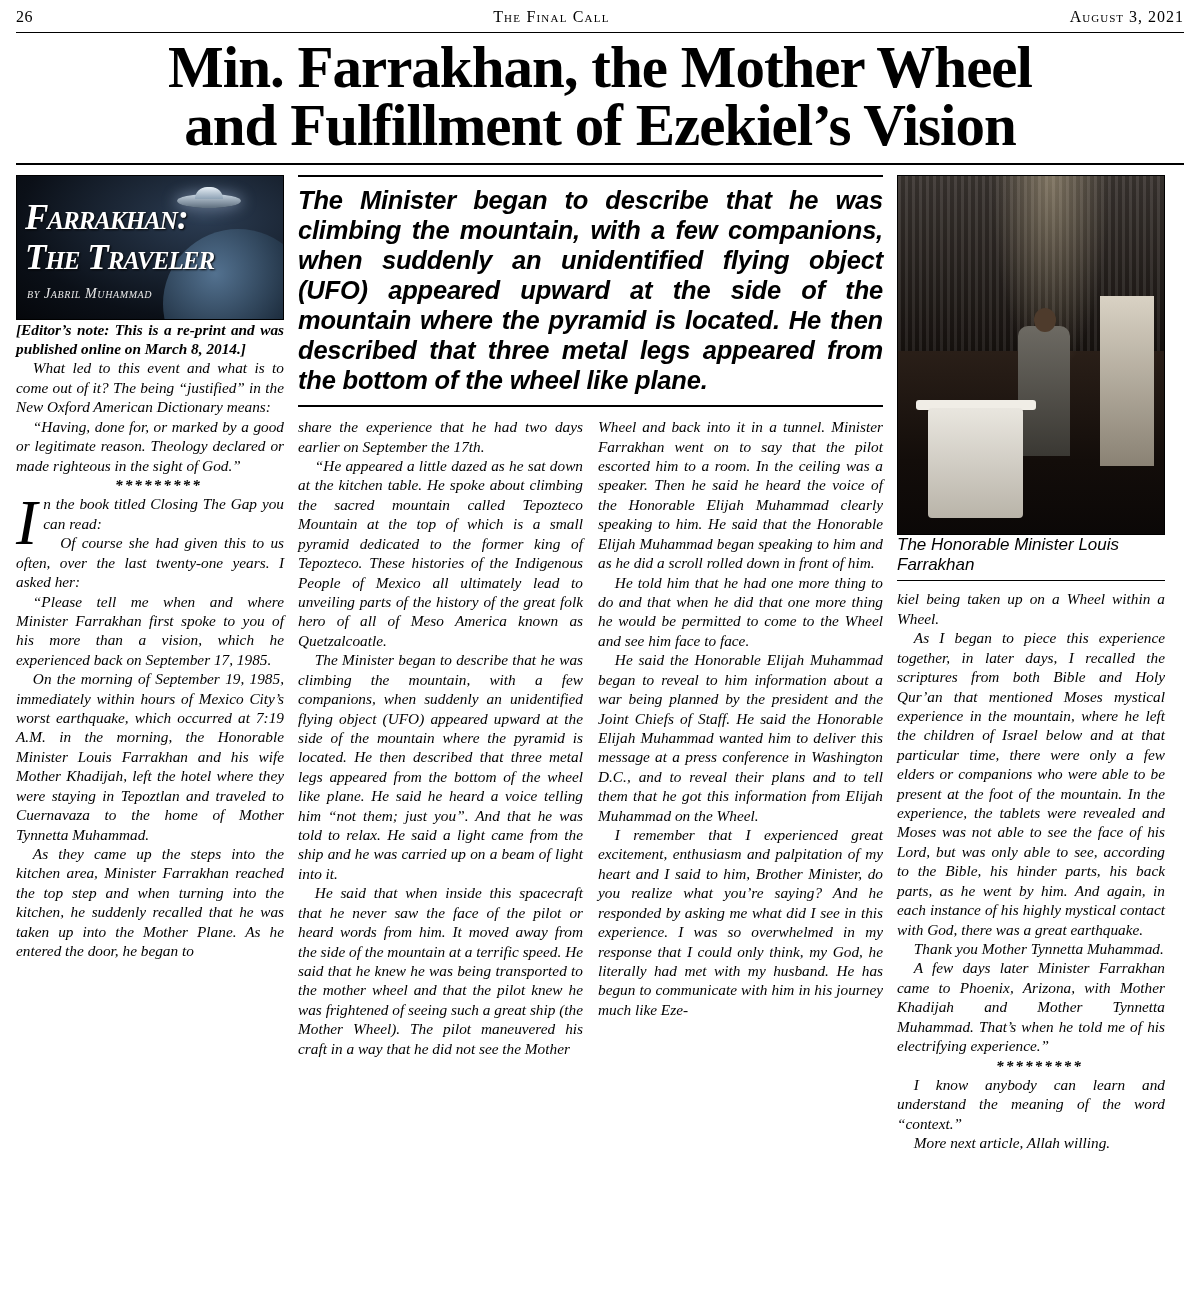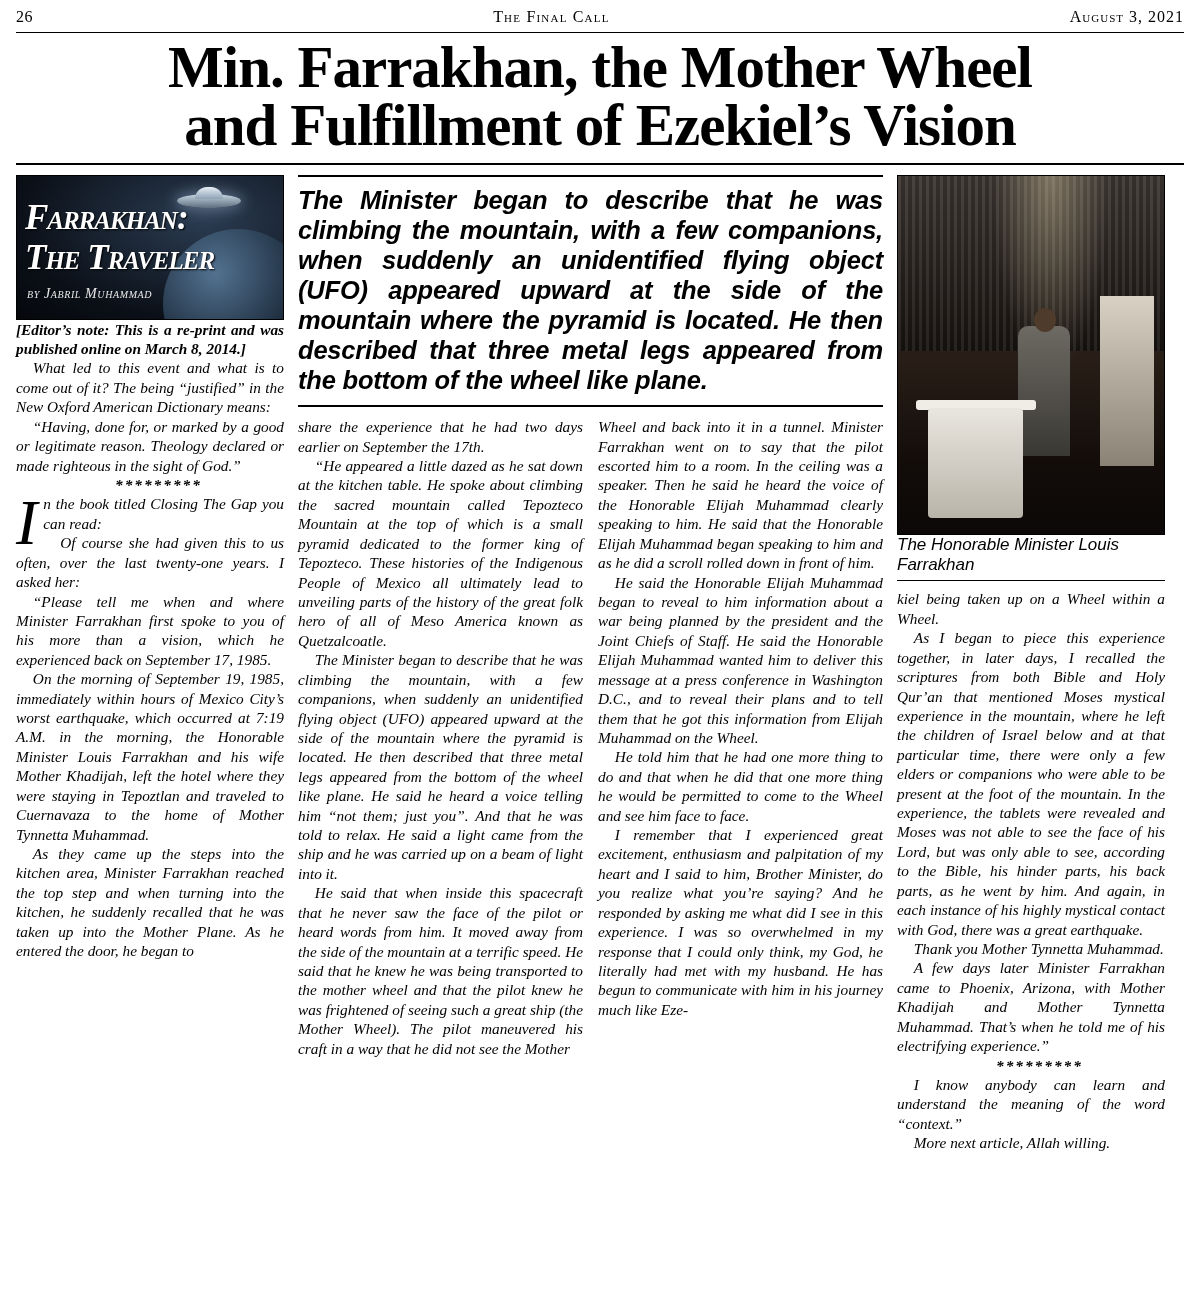--- a/index.html
+++ b/index.html
@@ -290,22 +290,22 @@
       </div>
       <div class="mid-cols">
         <div class="mid-col bodytext">
           <p class="noindent">share the experience that he had two days earlier on September the 17th.</p>
           <p>“He appeared a little dazed as he sat down at the kitchen table. He spoke about climbing the sacred mountain called Tepozteco Mountain at the top of which is a small pyramid dedicated to the former king of Tepozteco. These histories of the Indigenous People of Mexico all ultimately lead to unveiling parts of the history of the great folk hero of all of Meso America known as Quetzalcoatle.</p>
           <p>The Minister began to describe that he was climbing the mountain, with a few companions, when suddenly an unidentified flying object (UFO) appeared upward at the side of the mountain where the pyramid is located. He then described that three metal legs appeared from the bottom of the wheel like plane. He said he heard a voice telling him “not them; just you”. And that he was told to relax. He said a light came from the ship and he was carried up on a beam of light into it.</p>
           <p>He said that when inside this spacecraft that he never saw the face of the pilot or heard words from him. It moved away from the side of the mountain at a terrific speed. He said that he knew he was being transported to the mother wheel and that the pilot knew he was frightened of seeing such a great ship (the Mother Wheel). The pilot maneuvered his craft in a way that he did not see the Mother</p>
         </div>
         <div class="mid-col bodytext">
           <p class="noindent">Wheel and back into it in a tunnel. Minister Farrakhan went on to say that the pilot escorted him to a room. In the ceiling was a speaker. Then he said he heard the voice of the Honorable Elijah Muhammad clearly speaking to him. He said that the Honorable Elijah Muhammad began speaking to him and as he did a scroll rolled down in front of him.</p>
+          <p>He told him that he had one more thing to do and that when he did that one more thing he would be permitted to come to the Wheel and see him face to face.</p>
           <p>He said the Honorable Elijah Muhammad began to reveal to him information about a war being planned by the president and the Joint Chiefs of Staff. He said the Honorable Elijah Muhammad wanted him to deliver this message at a press conference in Washington D.C., and to reveal their plans and to tell them that he got this information from Elijah Muhammad on the Wheel.</p>
-          <p>He told him that he had one more thing to do and that when he did that one more thing he would be permitted to come to the Wheel and see him face to face.</p>
           <p>I remember that I experienced great excitement, enthusiasm and palpitation of my heart and I said to him, Brother Minister, do you realize what you’re saying? And he responded by asking me what did I see in this experience. I was so overwhelmed in my response that I could only think, my God, he literally had met with my husband. He has begun to communicate with him in his journey much like Eze-</p>
         </div>
       </div>
     </div>
 
     <div class="col-right">
       <div class="photo">
         <div class="crowd"></div>
         <div class="stagefloor"></div>
         <div class="lightbeam"></div>

